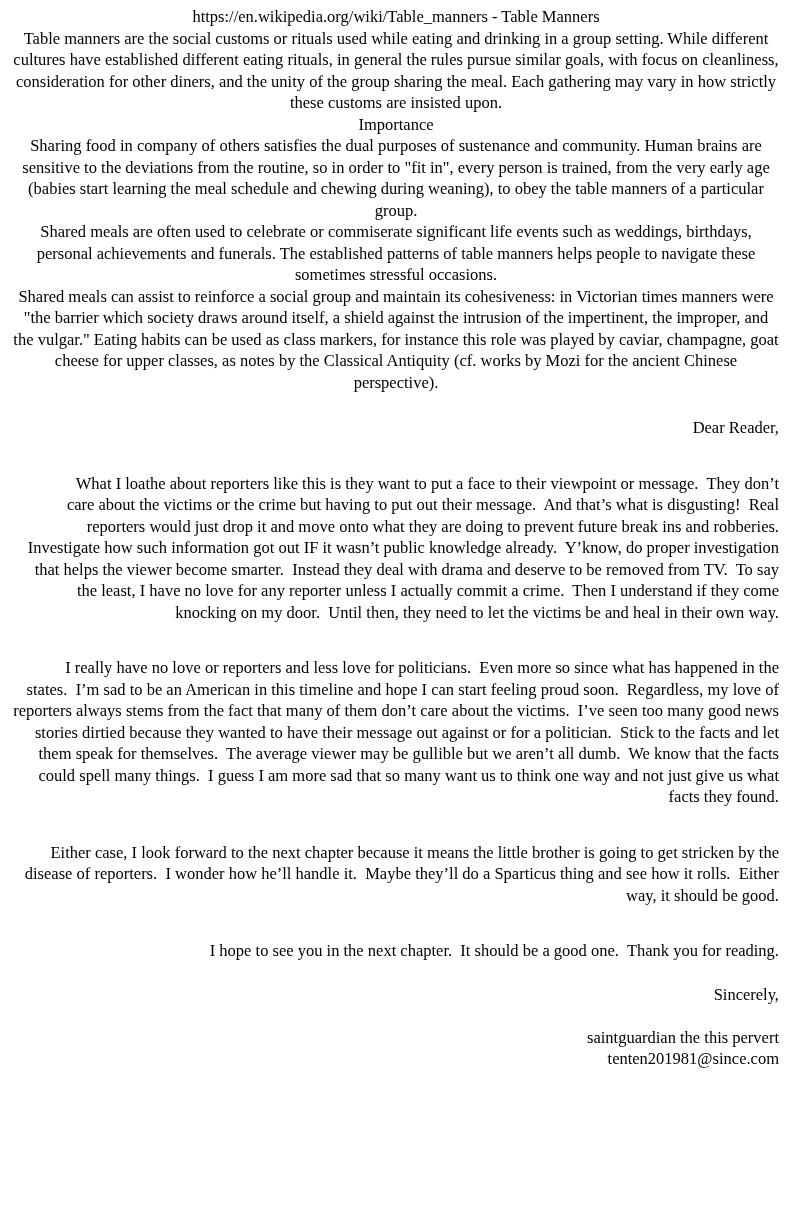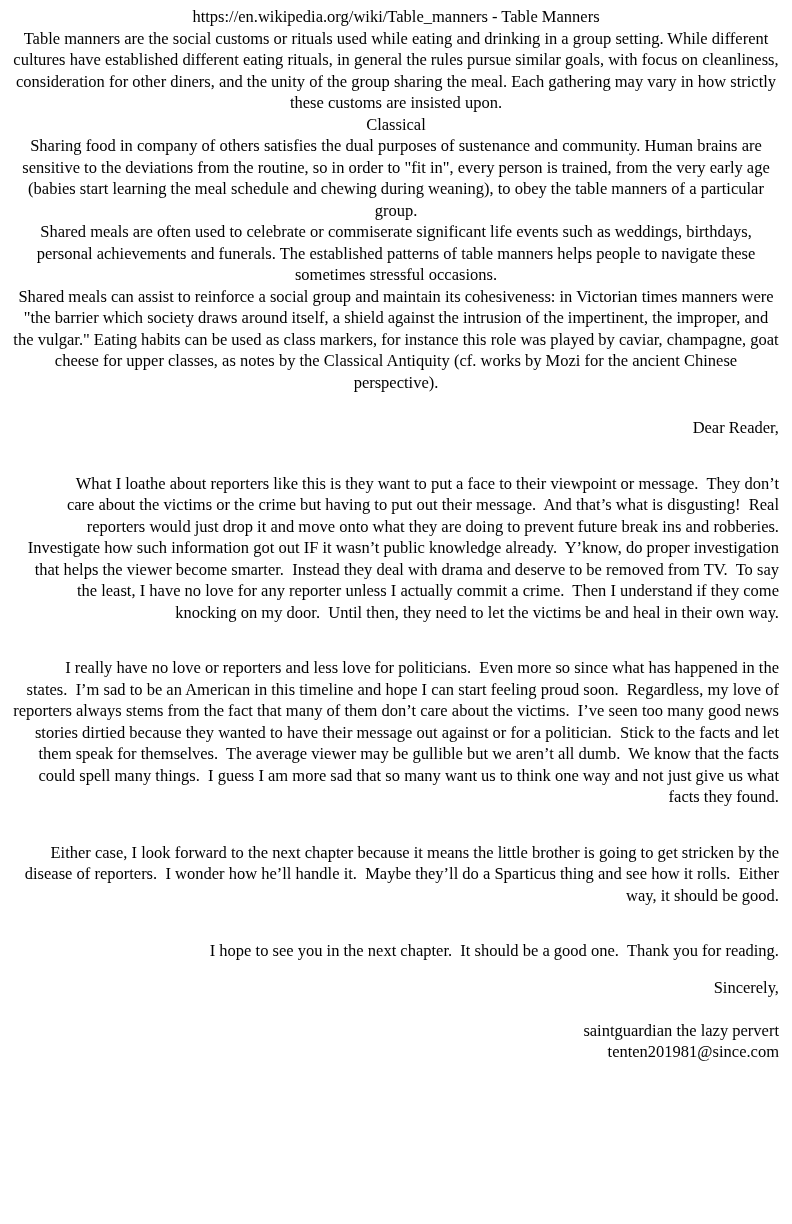--- a/index.html
+++ b/index.html
@@ -36,49 +36,49 @@
   }
   .letter .salutation {
     margin-top: 24px;
   }
   .letter p.body-para {
     margin: 34px 0 0 0;
     text-indent: 34px;
     white-space: pre-wrap;
   }
   .letter .closing {
-    margin-top: 15px;
+    margin-top: 22px;
   }
   .letter .signature {
     margin-top: 21.5px;
   }
   .letter .signature div {
     margin: 0;
   }
 </style>
 </head>
 <body>
 
 <div class="page">
 
   <div class="wiki">
     <div>https://en.wikipedia.org/wiki/Table_manners - Table Manners</div>
     <div>Table manners are the social customs or rituals used while eating and drinking in a group setting. While different cultures have established different eating rituals, in general the rules pursue similar goals, with focus on cleanliness, consideration for other diners, and the unity of the group sharing the meal. Each gathering may vary in how strictly these customs are insisted upon.</div>
-    <div>Classical</div>
+    <div>Importance</div>
     <div><p>Sharing food in company of others satisfies the dual purposes of sustenance and community. Human brains are sensitive to the deviations from the routine, so in order to "fit in", every person is trained, from the very early age (babies start learning the meal schedule and chewing during weaning), to obey the table manners of a particular group.</p><p>Shared meals are often used to celebrate or commiserate significant life events such as weddings, birthdays, personal achievements and funerals. The established patterns of table manners helps people to navigate these sometimes stressful occasions.</p><p>Shared meals can assist to reinforce a social group and maintain its cohesiveness: in Victorian times manners were "the barrier which society draws around itself, a shield against the intrusion of the impertinent, the improper, and the vulgar." Eating habits can be used as class markers, for instance this role was played by caviar, champagne, goat cheese for upper classes, as notes by the Classical Antiquity (cf. works by Mozi for the ancient Chinese perspective).</p></div>
   </div>
 
   <div class="letter">
     <div class="salutation">Dear Reader,</div>
     <div>
         <p class="body-para">What I loathe about reporters like this is they want to put a face to their viewpoint or message.  They don’t care about the victims or the crime but having to put out their message.  And that’s what is disgusting!  Real reporters would just drop it and move onto what they are doing to prevent future break ins and robberies.  Investigate how such information got out IF it wasn’t public knowledge already.  Y’know, do proper investigation that helps the viewer become smarter.  Instead they deal with drama and deserve to be removed from TV.  To say the least, I have no love for any reporter unless I actually commit a crime.  Then I understand if they come knocking on my door.  Until then, they need to let the victims be and heal in their own way.</p>
         <p class="body-para">I really have no love or reporters and less love for politicians.  Even more so since what has happened in the states.  I’m sad to be an American in this timeline and hope I can start feeling proud soon.  Regardless, my love of reporters always stems from the fact that many of them don’t care about the victims.  I’ve seen too many good news stories dirtied because they wanted to have their message out against or for a politician.  Stick to the facts and let them speak for themselves.  The average viewer may be gullible but we aren’t all dumb.  We know that the facts could spell many things.  I guess I am more sad that so many want us to think one way and not just give us what facts they found.</p>
         <p class="body-para">Either case, I look forward to the next chapter because it means the little brother is going to get stricken by the disease of reporters.  I wonder how he’ll handle it.  Maybe they’ll do a Sparticus thing and see how it rolls.  Either way, it should be good.</p>
         <p class="body-para">I hope to see you in the next chapter.  It should be a good one.  Thank you for reading.</p>
       </div>
     <div class="closing">Sincerely,</div>
     <div class="signature">
-      <div>saintguardian the lazy pervert</div>
+      <div>saintguardian the this pervert</div>
       <div>tenten201981@since.com</div>
     </div>
   </div>
 
 </div>
 
 </body></html>

